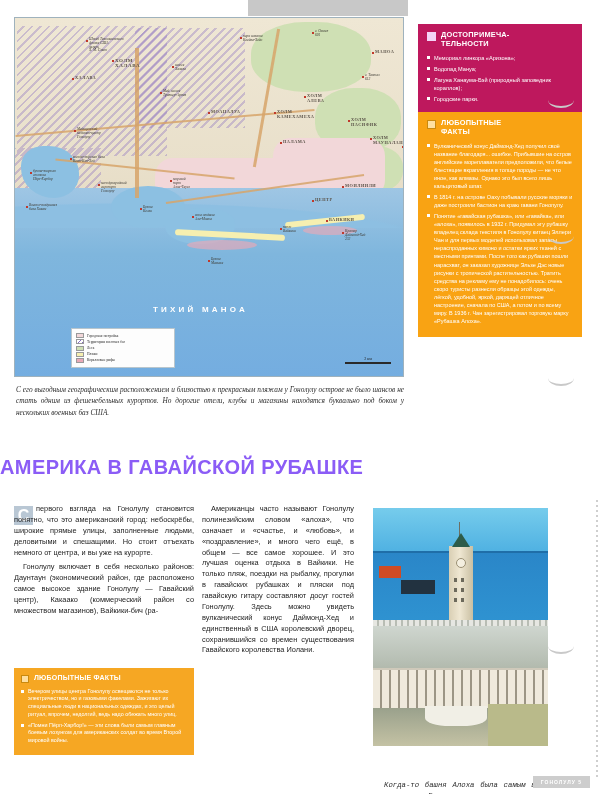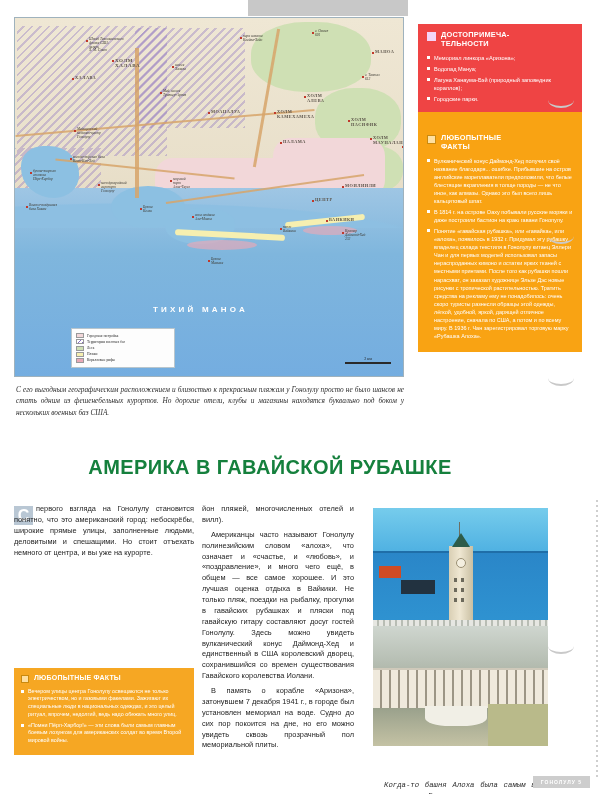--- a/index.html
+++ b/index.html
@@ -144,43 +144,43 @@
   .sb-list li{
     font-size:5.6px; line-height:1.5; margin-bottom:2.5px;
     position:relative; padding-left:7px; text-align:left;
   }
   .sb-list li:before{
     content:""; position:absolute; left:0; top:2.4px;
     width:3px; height:3px; background:currentColor;
   }
 
   #box-sights{
-    top:24px; background:#ef4444; color:#ffffff; padding:7px 9px 9px 9px;
+    top:24px; background:#be185d; color:#ffffff; padding:7px 9px 9px 9px;
   }
   #box-sights .sb-icon{ background:#f4d4f7; }
   #box-facts{
     top:112px; background:#f9a313; color:#3a2a05; padding:7px 9px 9px 9px;
   }
   #box-facts .sb-icon{ background:#ffe0a0; border:1px solid #c98a10;}
-  #box-facts .sb-head{ color:#ffffff;margin-top:15px; }
+  #box-facts .sb-head{ color:#ffffff; }
   #box-facts .sb-list li{ font-size:5.5px; line-height:1.48; color:#fff; }
 
   .page-curl{
     position:absolute; width:26px; height:16px; pointer-events:none;
   }
   .page-curl:after{
     content:""; position:absolute; inset:0;
     border-bottom:2px solid #c9c9c9;
     border-radius:0 0 60% 60%;
   }
 
   
   #article-title{
-    position:absolute; left:0; top:456px; width:540px; text-align:center;
-    font-size:20px; font-weight:bold; letter-spacing:.4px; color:#15803d;
+    position:absolute; left:0; top:456px; width:540px; text-align:left;
+    font-size:20px; font-weight:bold; letter-spacing:.4px; color:#8b5cf6;
   }
   #article-sub{
     position:absolute; left:0; top:482px; width:600px; text-align:center;
     font-size:9.6px; color:#3a3a3a;
   }
 
   .col{ position:absolute; font-size:7.4px; line-height:1.47; color:#232323; text-align:justify; }
   #col1{ left:14px; top:504px; width:180px; }
   #col2{ left:202px; top:504px; width:152px; }
   .col p{ margin:0 0 4px 0; text-indent:9px; }
@@ -431,21 +431,21 @@
         <span class="lt">Коралловые рифы</span>
       </div>
     </div>
 
     <div id="map-scale">
       <div class="stxt">2 км</div>
       <div class="sbar"></div>
     </div>
   </div>
 
-  <div id="map-caption">С его выгодным географическим расположением и близостью к прекрасным пляжам у Гонолулу просто не было шансов не стать одним из фешенебельных курортов. Но дорогие отели, клубы и магазины находятся буквально под боком у нескольких военных баз США.</div>
+  <div id="map-caption">С его выгодным географическим расположением и близостью к прекрасным пляжам у Гонолулу острове не было шансов не стать одним из фешенебельных курортов. Но дорогие отели, клубы и магазины находятся буквально под боком у нескольких военных баз США.</div>
 
   <div class="side-box" id="box-sights">
     <div class="sb-head">
       <span class="sb-icon"></span>
       <span style="white-space:pre-line;">ДОСТОПРИМЕЧА-
 ТЕЛЬНОСТИ</span>
     </div>
     <ul class="sb-list">
       <li>Мемориал линкора «Аризона»;</li>
       <li>Водопад Мануа;</li>
@@ -471,26 +471,25 @@
   <div class="page-curl" style="left:548px; top:228px;"></div>
   <div class="page-curl" style="left:548px; top:370px;"></div>
   <div class="page-curl" style="left:548px; top:638px;"></div>
 
   <div id="article-title">АМЕРИКА В ГАВАЙСКОЙ РУБАШКЕ</div>
 
   <div id="dropcap">С</div>
 
   <div class="col" id="col1">
     <p class="first"><span class="lead">первого взгляда на Гонолулу становится понятно, что это американский город: небоскрёбы, широкие прямые улицы, заполненные людьми, деловитыми и спешащими. Но стоит отъехать немного от центра, и вы уже на курорте.</span></p>
+    <p>Гонолулу включает в себя несколько районов: Даунтаун (экономический район, где расположено самое высокое здание Гонолулу — Гавайский центр), Какаако (коммерческий район со множеством магазинов), Вайкики-бич (ра-</p>
   </div>
 
   <div class="col" id="col2">
-    <p class="noind">йон пляжей, многочисленных отелей и вилл).</p>
     <p>Американцы часто называют Гонолулу полинезийским словом «алоха», что означает и «счастье, и «любовь», и «поздравление», и много чего ещё, в общем — все самое хорошее. И это лучшая оценка отдыха в Вайкики. Не только пляж, поездки на рыбалку, прогулки в гавайских рубашках и пляски под гавайскую гитару составляют досуг гостей Гонолулу. Здесь можно увидеть вулканический конус Даймонд-Хед и единственный в США королевский дворец, сохранившийся со времен существования Гавайского королевства Иолани.</p>
-    <p>В память о корабле «Аризона», затонувшем 7 декабря 1941 г., в городе был установлен мемориал на воде. Судно до сих пор покоится на дне, но его можно увидеть сквозь прозрачный пол мемориальной плиты.</p>
   </div>
 
   <div id="box-facts2">
     <div class="sb-head">
       <span class="sb-icon"></span>
       <span>ЛЮБОПЫТНЫЕ ФАКТЫ</span>
     </div>
     <ul class="sb-list">
       <li>Вечером улицы центра Гонолулу освещаются не только электричеством, но и газовыми факелами. Зажигают их специальные люди в национальных одеждах, и это целый ритуал, впрочем, недолгий, ведь надо обежать много улиц.</li>
       <li>«Помни Пёрл-Харбор!» — эти слова были самым главным боевым лозунгом для американских солдат во время Второй мировой войны.</li>

